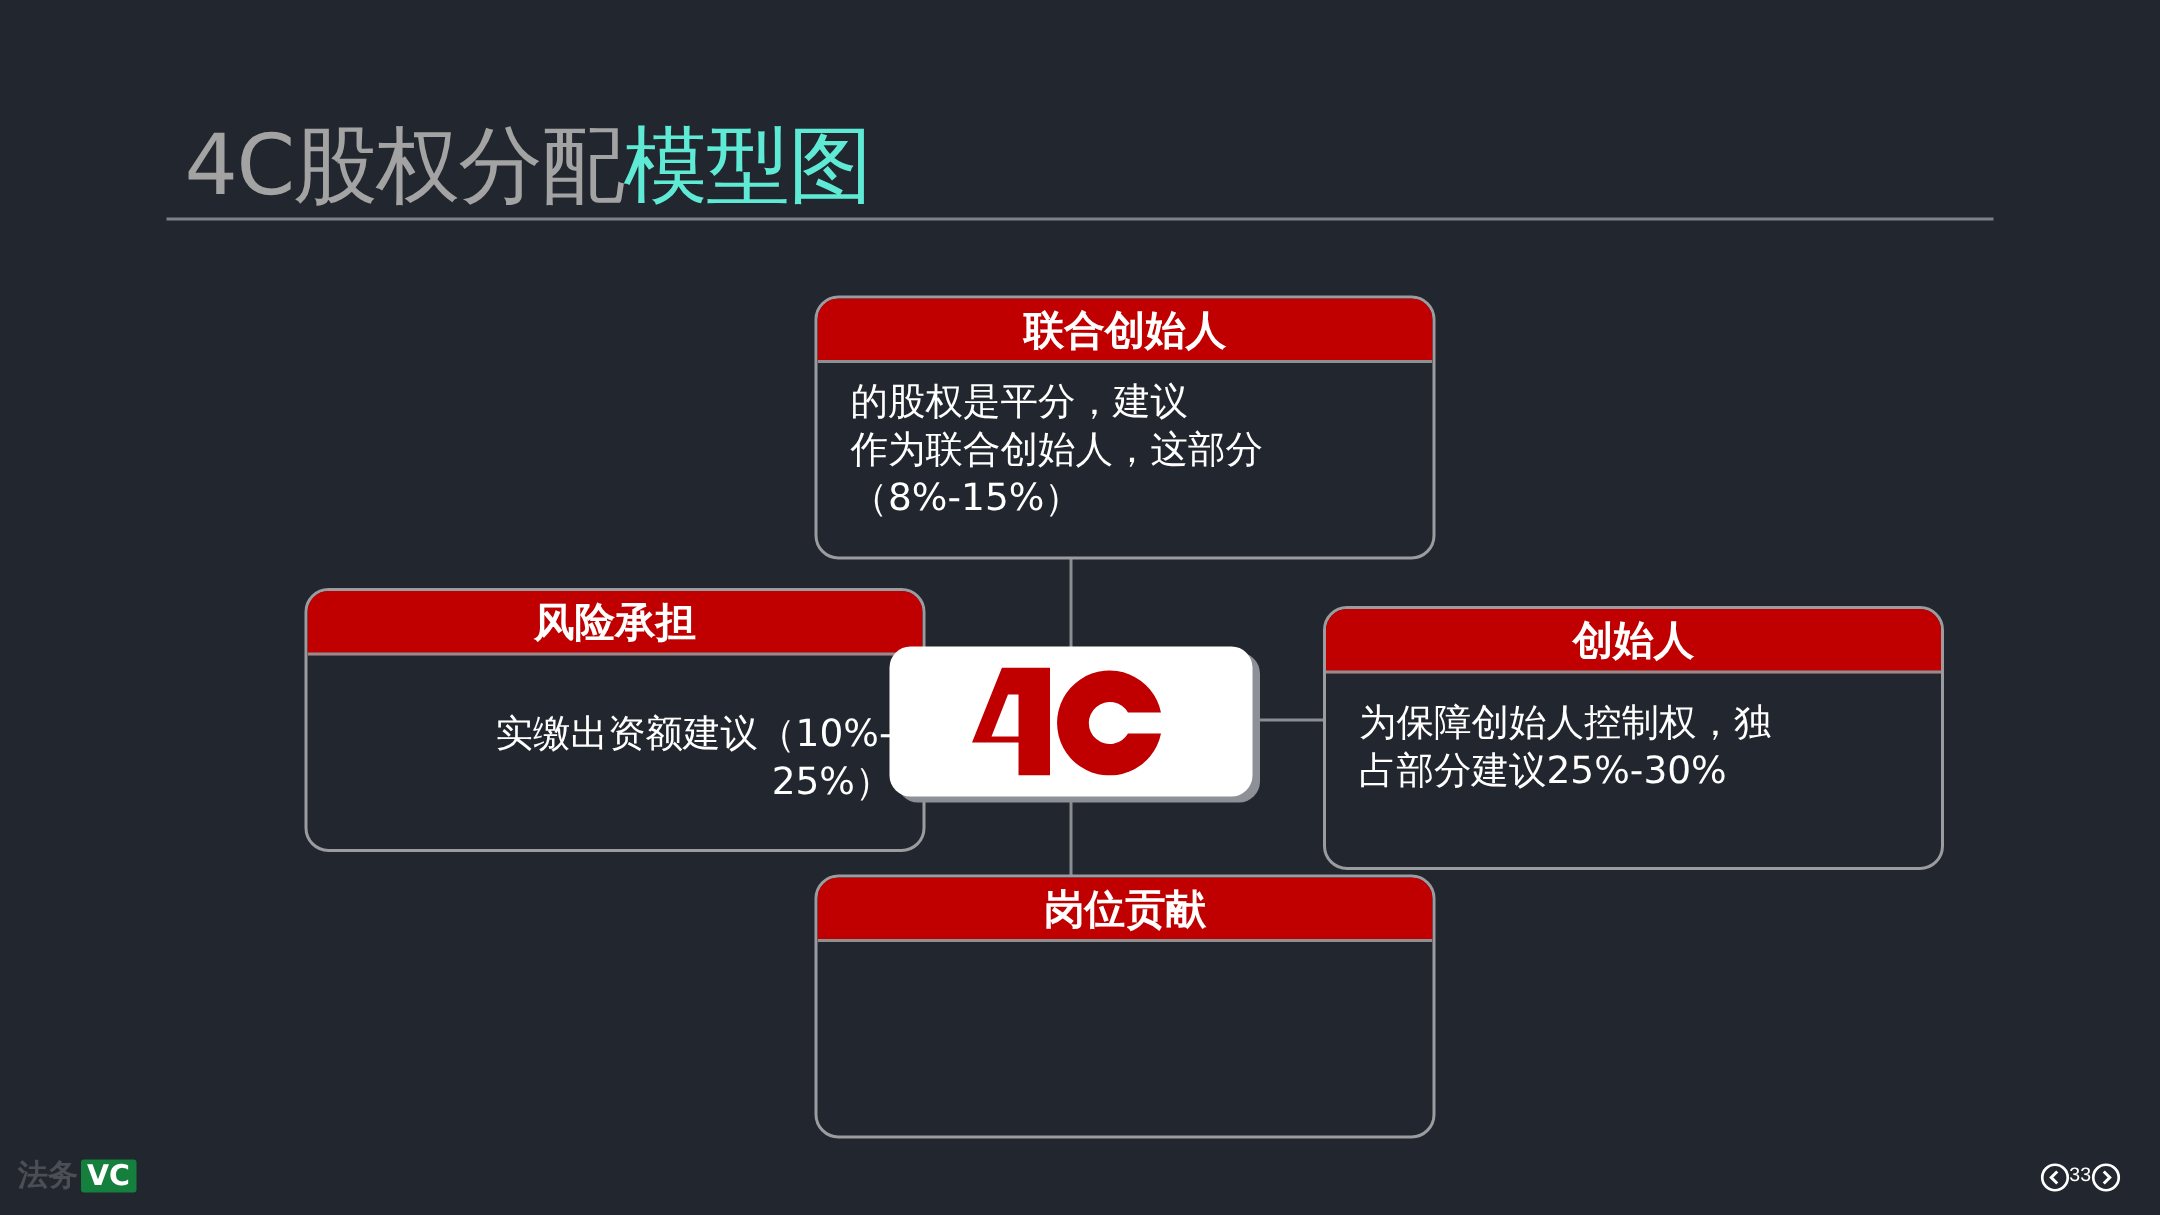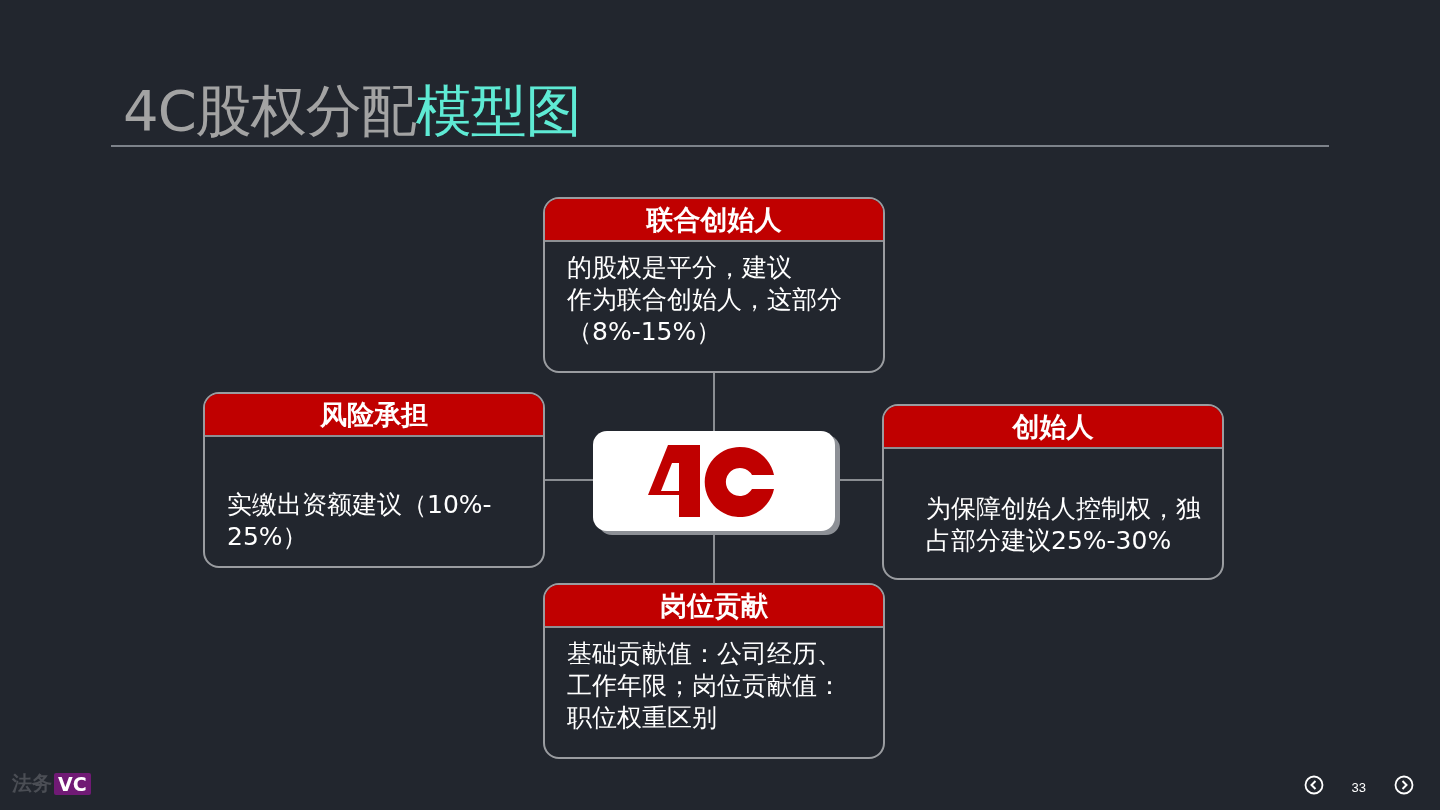--- a/index.html
+++ b/index.html
@@ -16,54 +16,54 @@
     white-space: nowrap;
   }
   .title .white { color: #a3a3a3; }
   .title .red { color: #5eead4; }
   .title-rule {
     position: absolute; left: 111px; top: 145px; width: 1218px; height: 2px;
     background: #7d828a;
   }
   .connector { position: absolute; background: #8a8d92; }
   .box {
-    position: absolute; width: 342px; height: 176px;
+    position: absolute; width: 414px; height: 176px;
     border: 2px solid #9a9ca0; border-radius: 16px;
     background: #22262e; overflow: hidden;
   }
   .box-header {
     height: 43px; background: #c00000;
     border-bottom: 2px solid #8d8f93;
     display: flex; align-items: center; justify-content: center;
     font-size: 27px; font-weight: bold; color: #fff;
   }
   .box-body {
     padding: 10px 20px 0 22px;
     font-size: 25px; line-height: 32px; color: #fff;
   }
-  .box-body.center { text-align: left; padding-top: 52px; }
-  .box-body.mid { padding-top: 44px; margin-left: 20px; }
+  .box-body.center { text-align: right; padding-top: 36px; }
+  .box-body.mid { padding-top: 17px; }
   .logo-card {
     position: absolute; left: 593px; top: 431px; width: 242px; height: 100px;
     background: #ffffff; border-radius: 14px;
     box-shadow: 5px 4px 0 #8d9096;
     display: flex; align-items: center; justify-content: center;
   }
   .footer-brand {
     position: absolute; left: 12px; top: 770px;
     display: flex; align-items: center; font-weight: bold; font-size: 20px;
   }
   .footer-brand .cn { color: #4b4e55; }
   .footer-brand .vc {
-    background: #701a75; color: #fff; padding: 0 4px; margin-left: 2px;
+    background: #15803d; color: #fff; padding: 0 4px; margin-left: 2px;
     border-radius: 2px; font-size: 19px; line-height: 22px;
   }
   .pager {
     position: absolute; right: 26px; top: 775px;
-    display: flex; align-items: flex-end; gap: 28px;
+    display: flex; align-items: flex-start; gap: 0;
     font-family: "Liberation Sans", sans-serif; font-size: 13px; color: #fff;
   }
   .pager .btn { width: 20px; height: 20px; cursor: pointer; }
 </style>
 </head>
 <body>
 
 <div class="title">
   <span class="white">4C股权分配</span><span class="red">模型图</span>
 </div>
@@ -94,25 +94,20 @@
 <div class="box" style="left:882px; top:404px;">
   <div class="box-header">创始人</div>
   <div class="box-body mid">
     <div>为保障创始人控制权，独</div>
     <div>占部分建议25%-30%</div>
   </div>
 </div>
 
 <div class="box" style="left:543px; top:583px;">
   <div class="box-header">岗位贡献</div>
-  <div class="box-body">
-    <div>基础贡献值：公司经历、</div>
-    <div>工作年限；岗位贡献值：</div>
-    <div>职位权重区别</div>
-  </div>
 </div>
 
 <div class="logo-card">
   <svg width="132" height="72" viewBox="0 0 132 72">
 
     <polygon points="20,0 52,0 52,72 31,72 31,50 0,50" fill="#c00000"></polygon>
     <polygon points="24,18 31,18 31,46 13,46" fill="#ffffff"></polygon>
 
     <path d="M128,30 A35,35 0 1 0 128,44 L106,44 A14,14 0 1 1 106,30 Z" transform="translate(-2,0)" fill="#c00000"></path>
   </svg>

